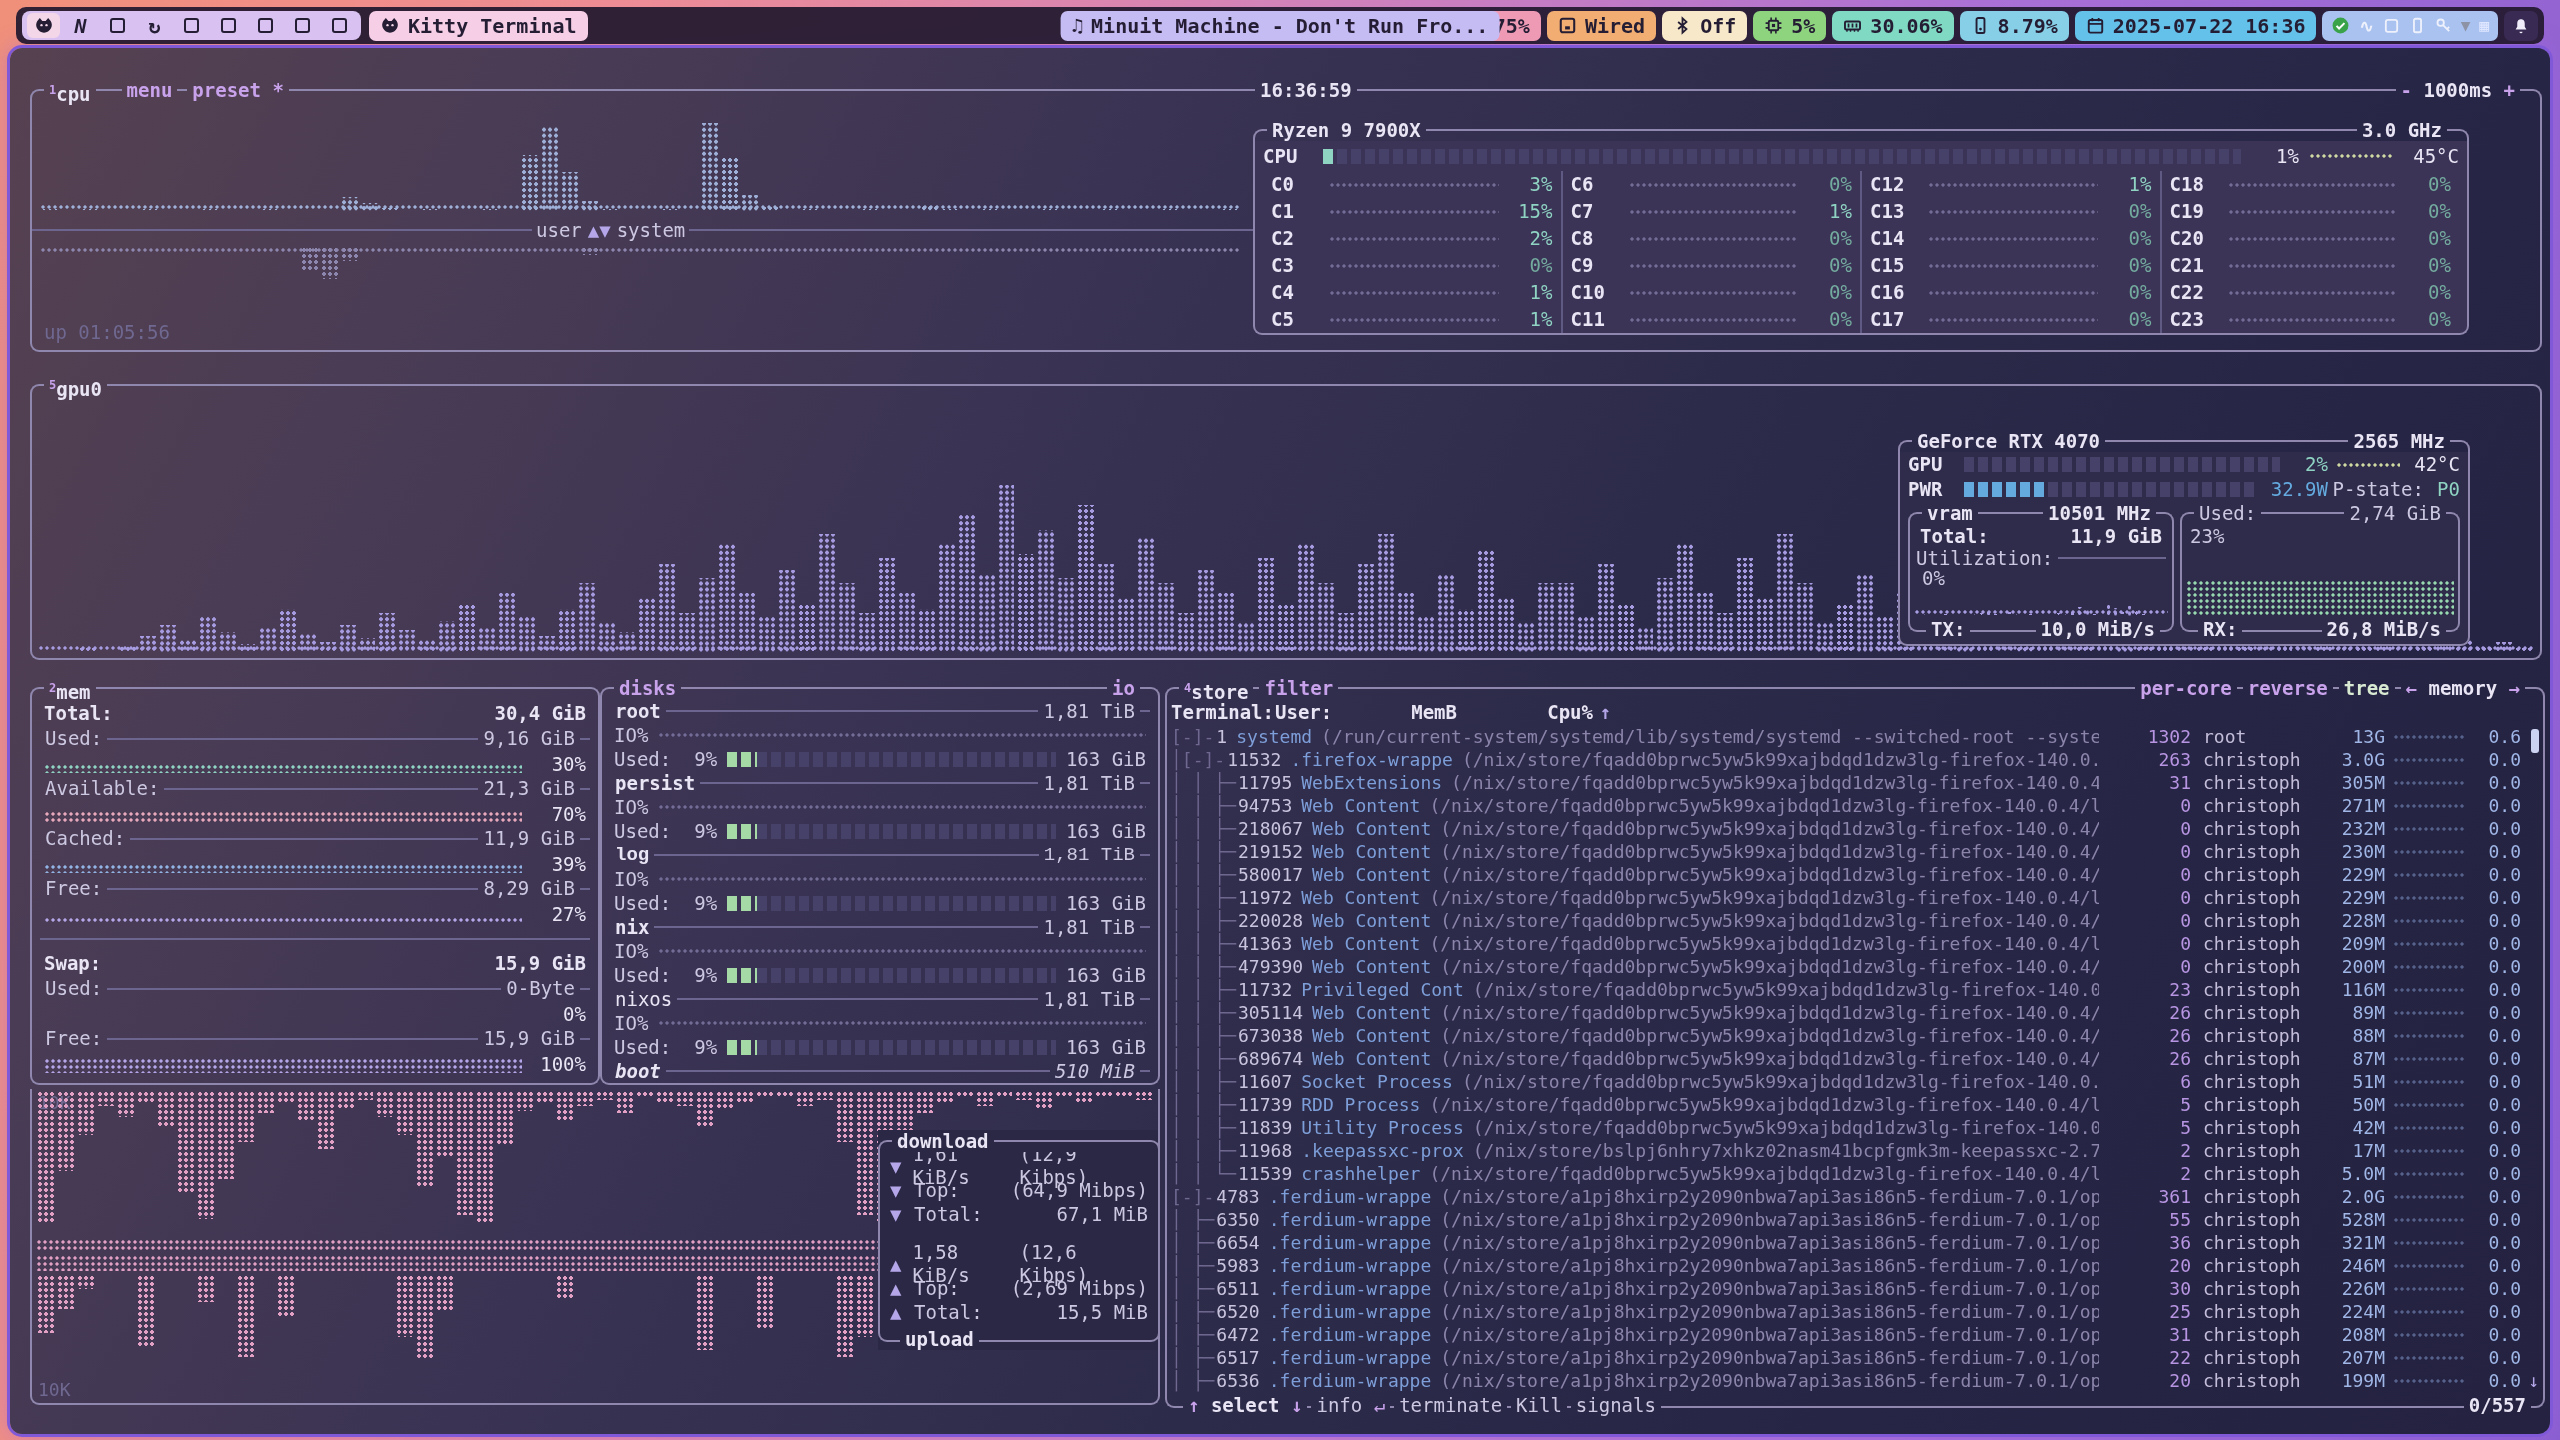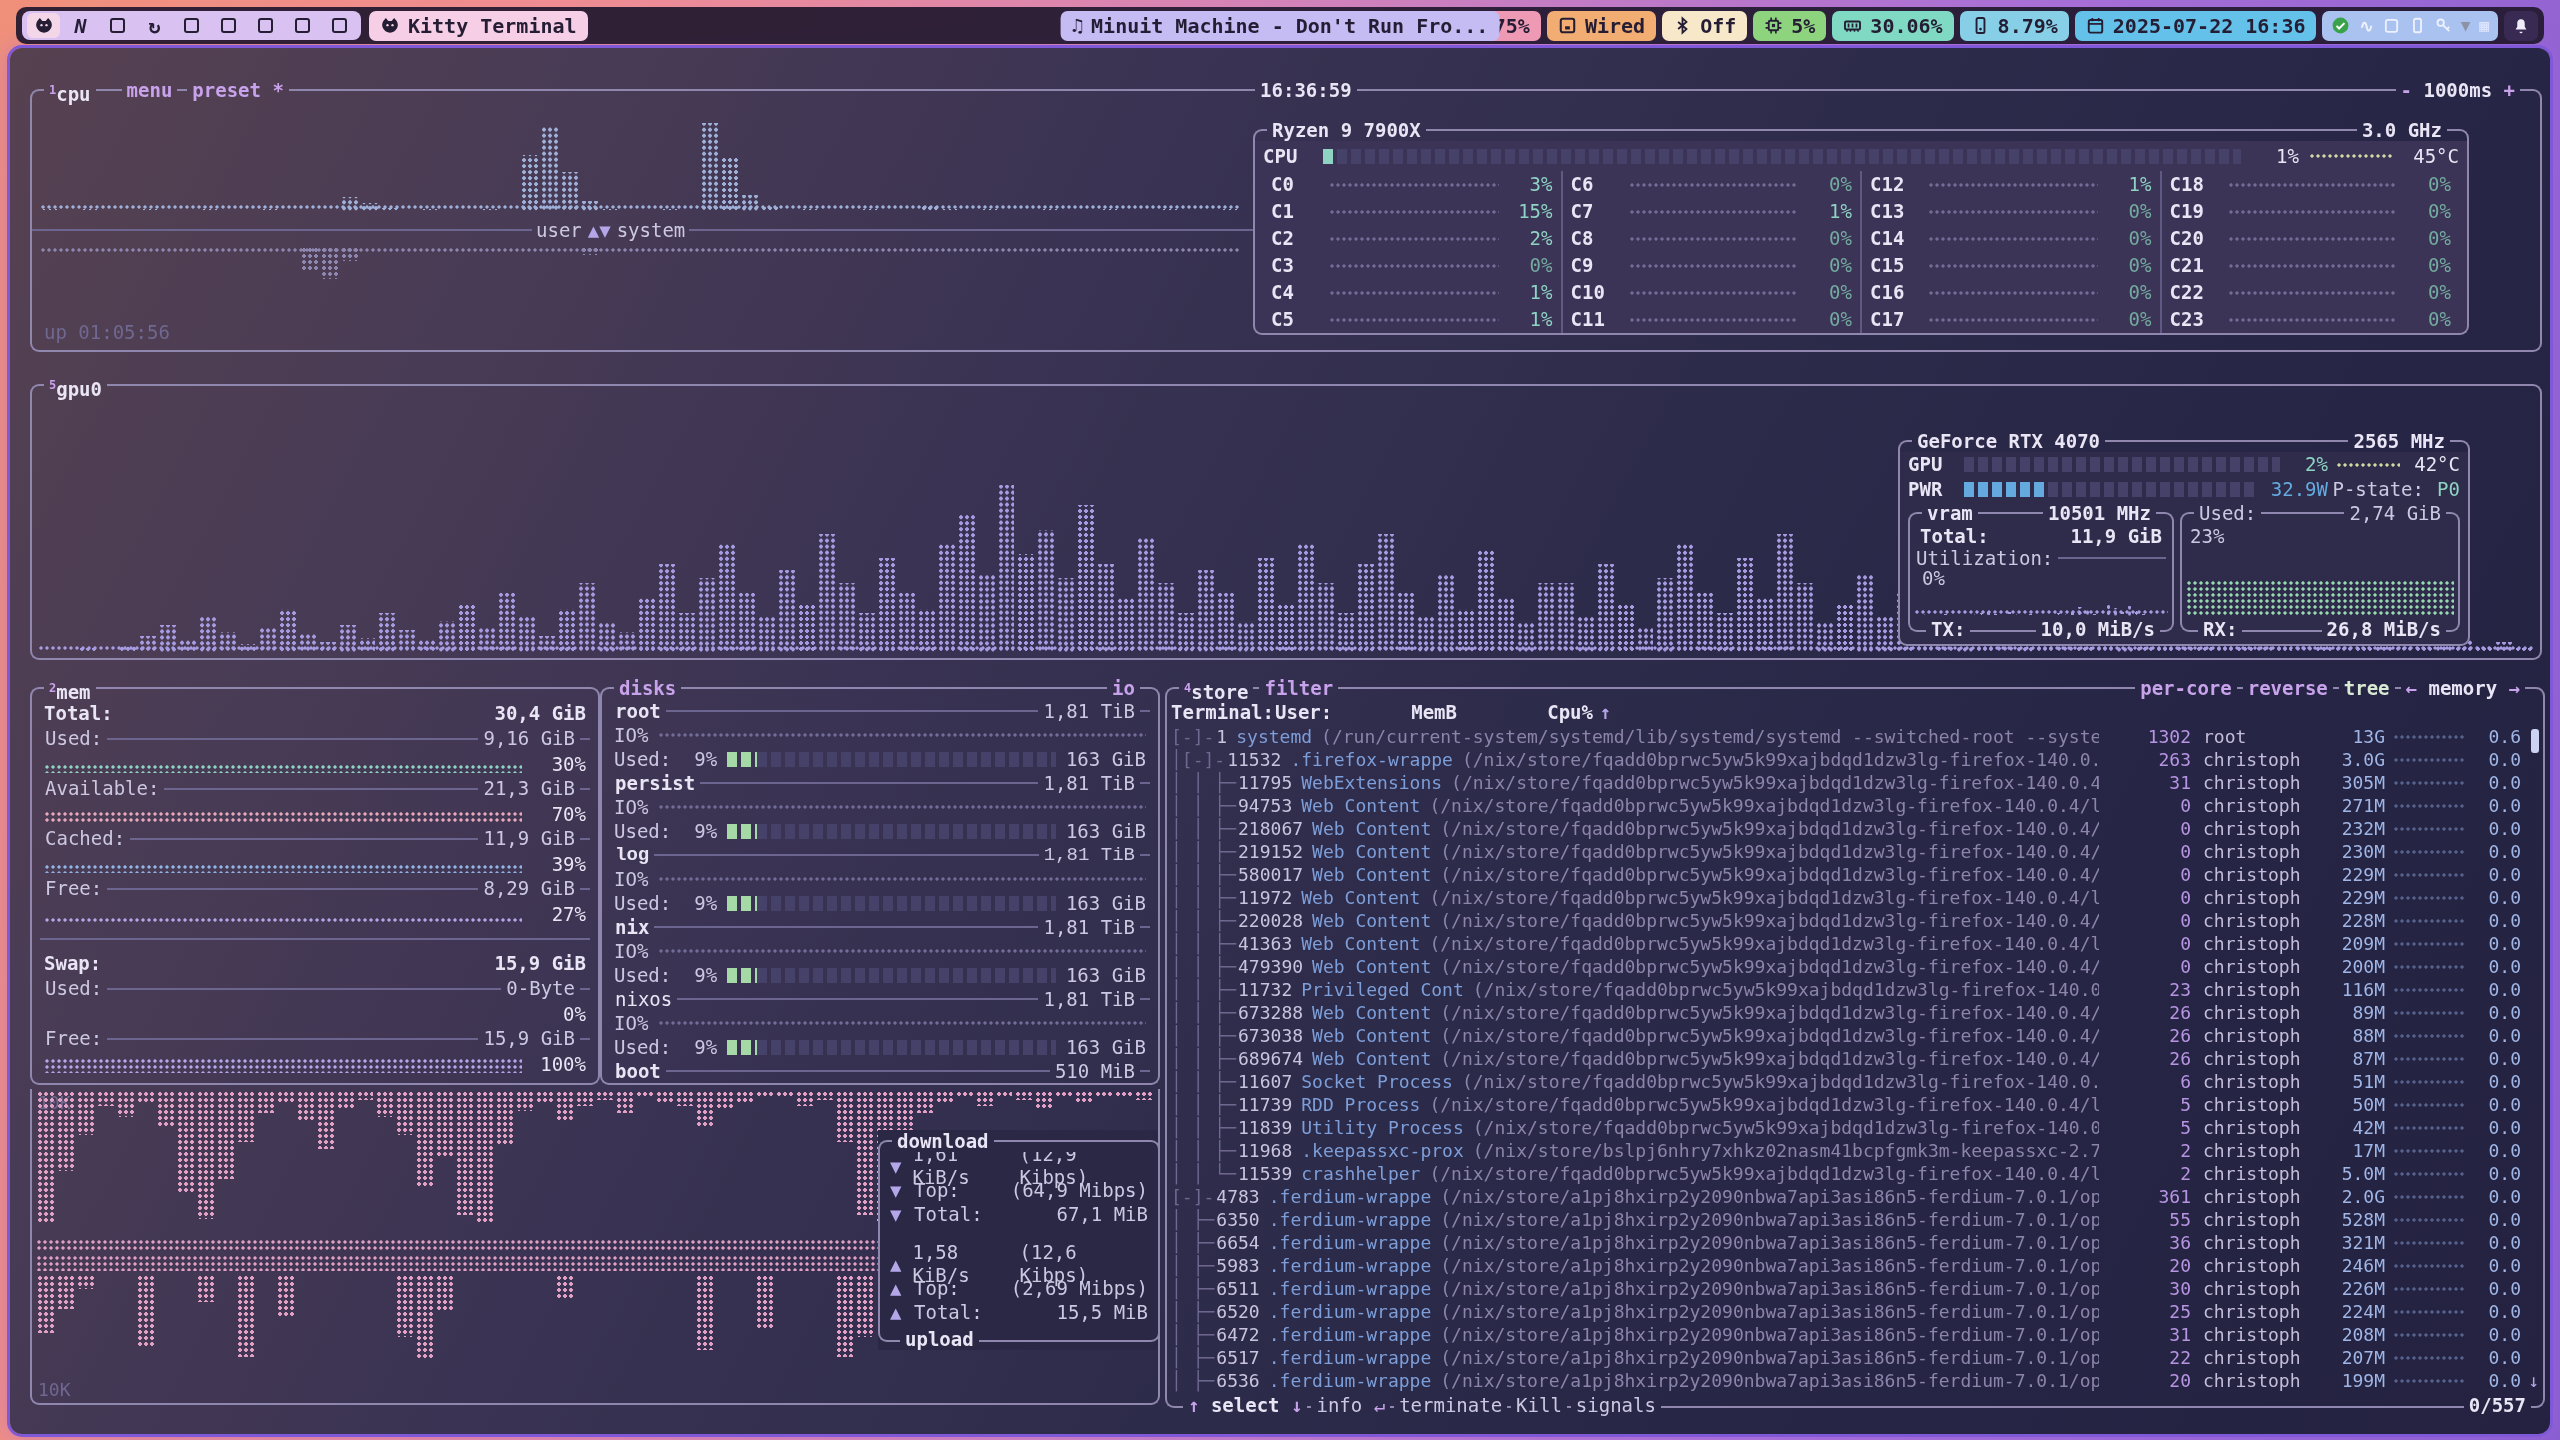--- a/index.html
+++ b/index.html
@@ -1050,21 +1050,21 @@
         </div>
         <div class="urow">
           <span>Used:</span>
           <span style="width: 46px; text-align: right;">9%</span>
           <div class="dbar">
             <span class="bfill" style="--bc: #a5d9a5; width: 9%;"></span>
             <span class="brest"></span>
           </div>
           <span>163 GiB</span>
         </div>
-        <div class="drow" style="height: 24px;">
+        <div class="drow" style="height: 24px; font-style: italic;">
           <span style="font-weight: bold; color: var(--tt);">boot</span>
           <i class="dl"></i>
           <span>510 MiB</span>
           <i class="dle"></i>
         </div>
       </div>
   </div>
 
   <div class="box abs nob" style="left:20px;top:1041px;width:1130px;height:316px">
     <div class="bbody">
@@ -1406,21 +1406,21 @@
             <span class="pcmd">(/nix/store/fqadd0bprwc5yw5k99xajbdqd1dzw3lg-firefox-140.0.4/lib/fir)</span>
             <span class="pthr">23</span>
             <span class="puser">christoph</span>
             <span class="pmem">116M</span>
             <span class="pdots dots"></span>
             <span class="pcpu">0.0</span>
             <span class="pscroll"></span>
           </div>
           <div class="prow">
             <span class="ptree">│ │ ├─</span>
-            <span class="ppid">673288</span>
+            <span class="ppid">305114</span>
             <span class="pname">Web Content</span>
             <span class="pcmd">(/nix/store/fqadd0bprwc5yw5k99xajbdqd1dzw3lg-firefox-140.0.4/lib/firefo)</span>
             <span class="pthr">26</span>
             <span class="puser">christoph</span>
             <span class="pmem">89M</span>
             <span class="pdots dots"></span>
             <span class="pcpu">0.0</span>
             <span class="pscroll"></span>
           </div>
           <div class="prow">

